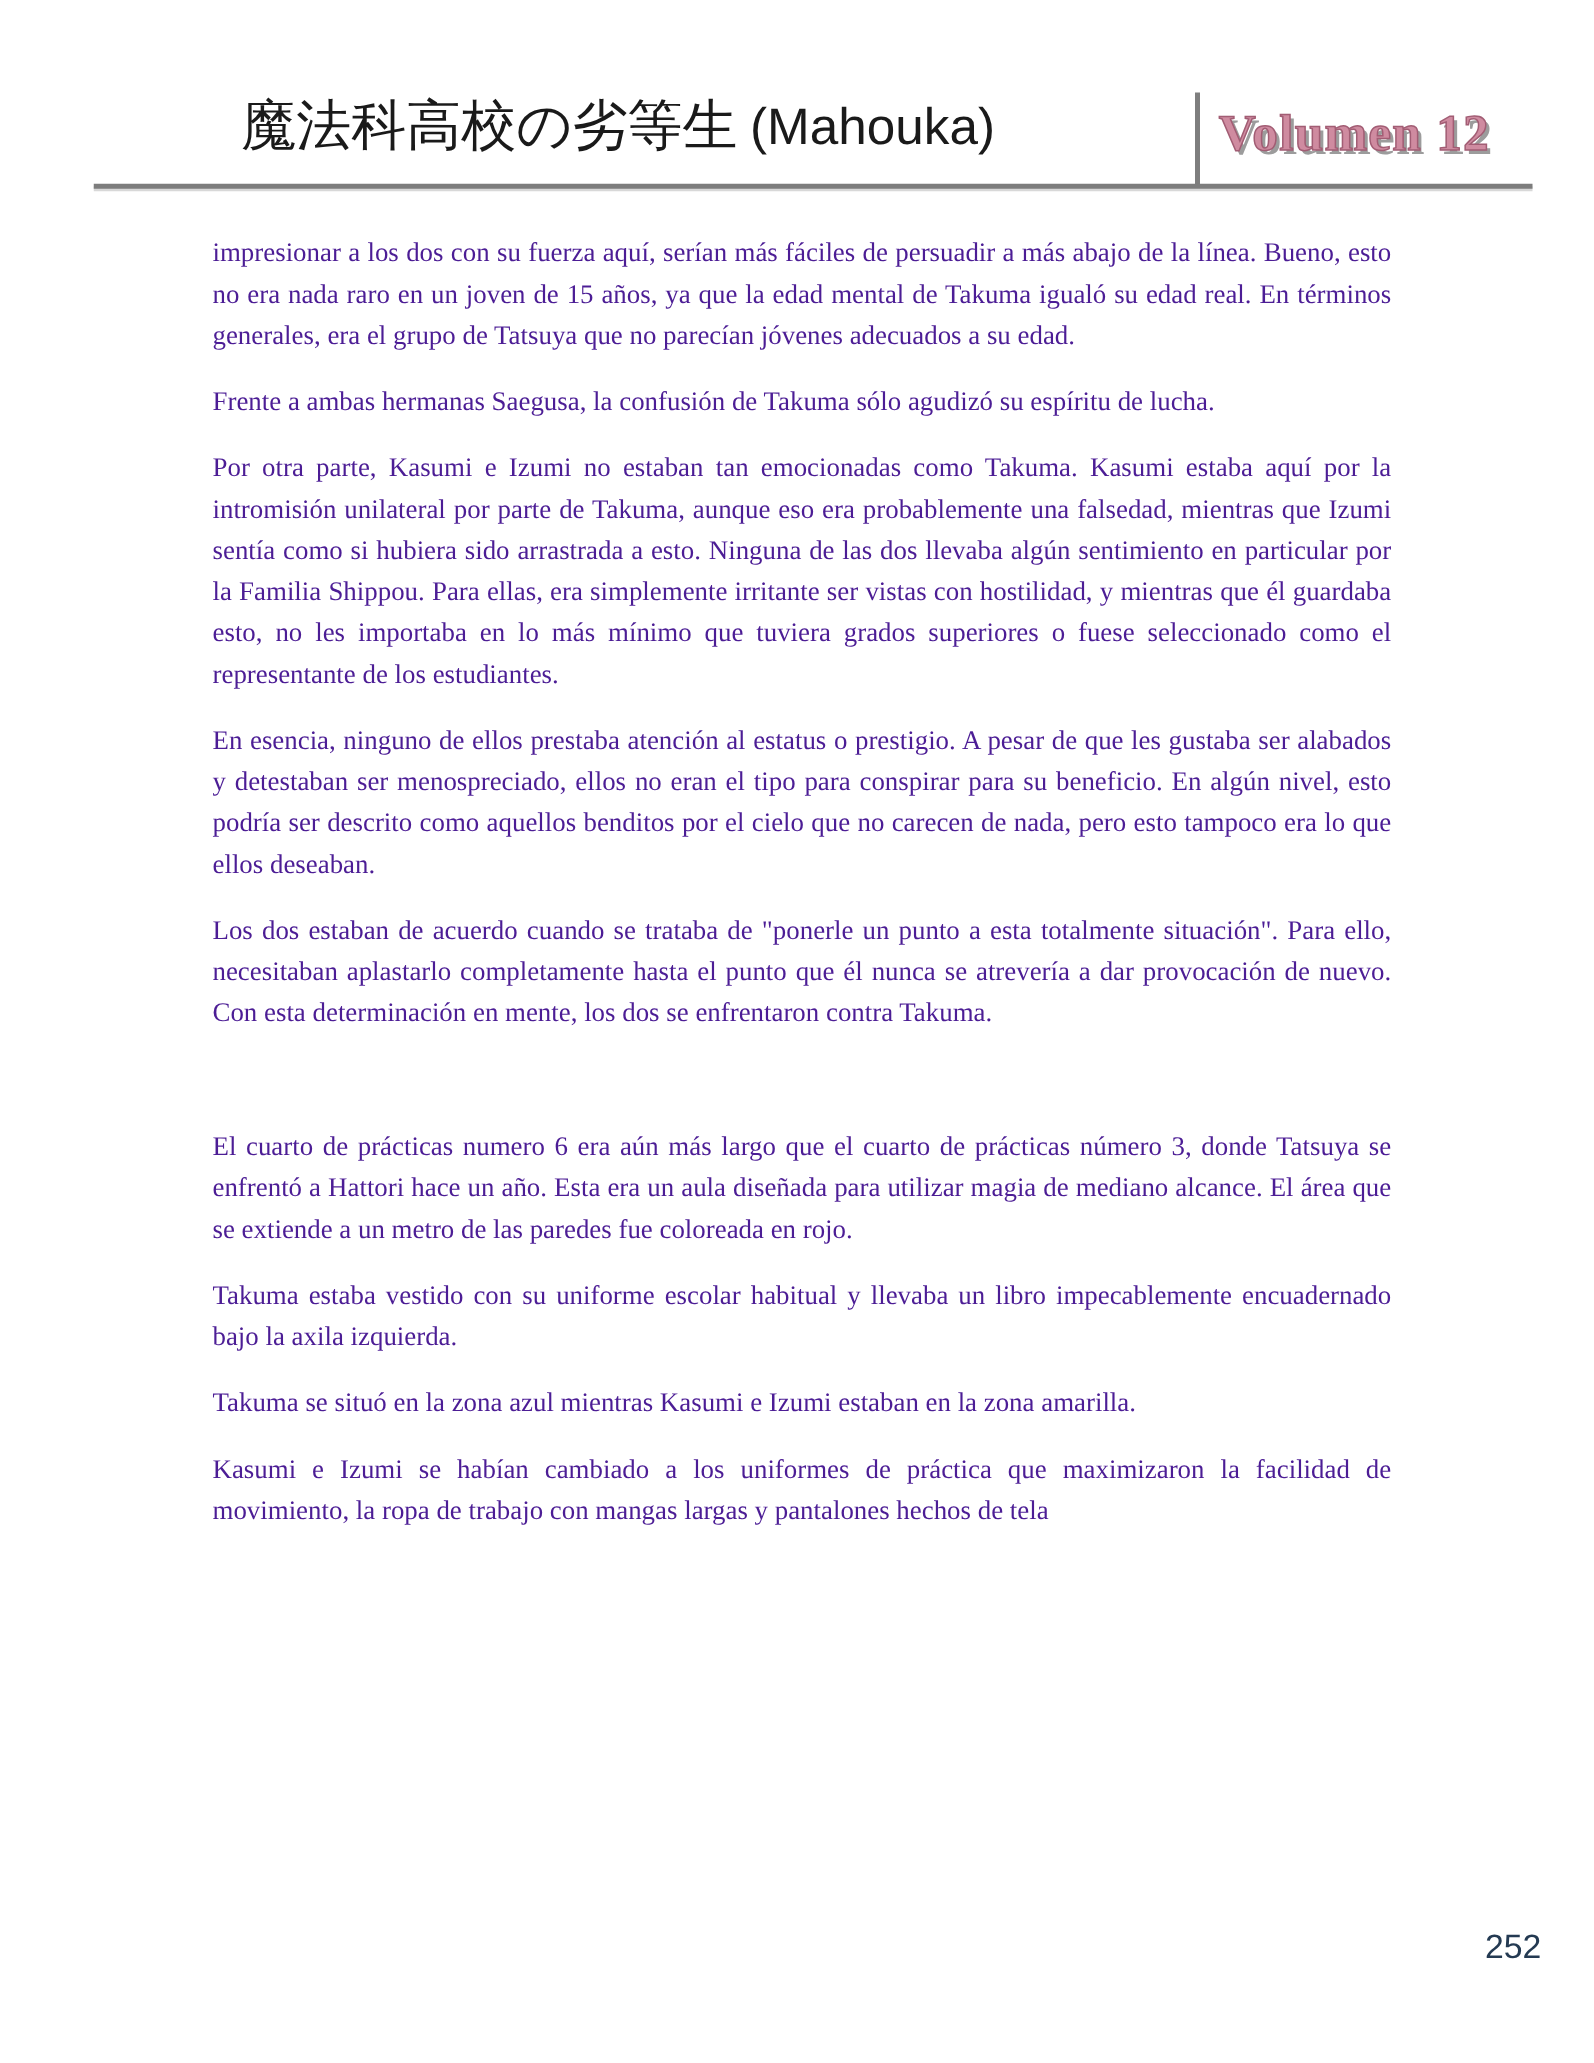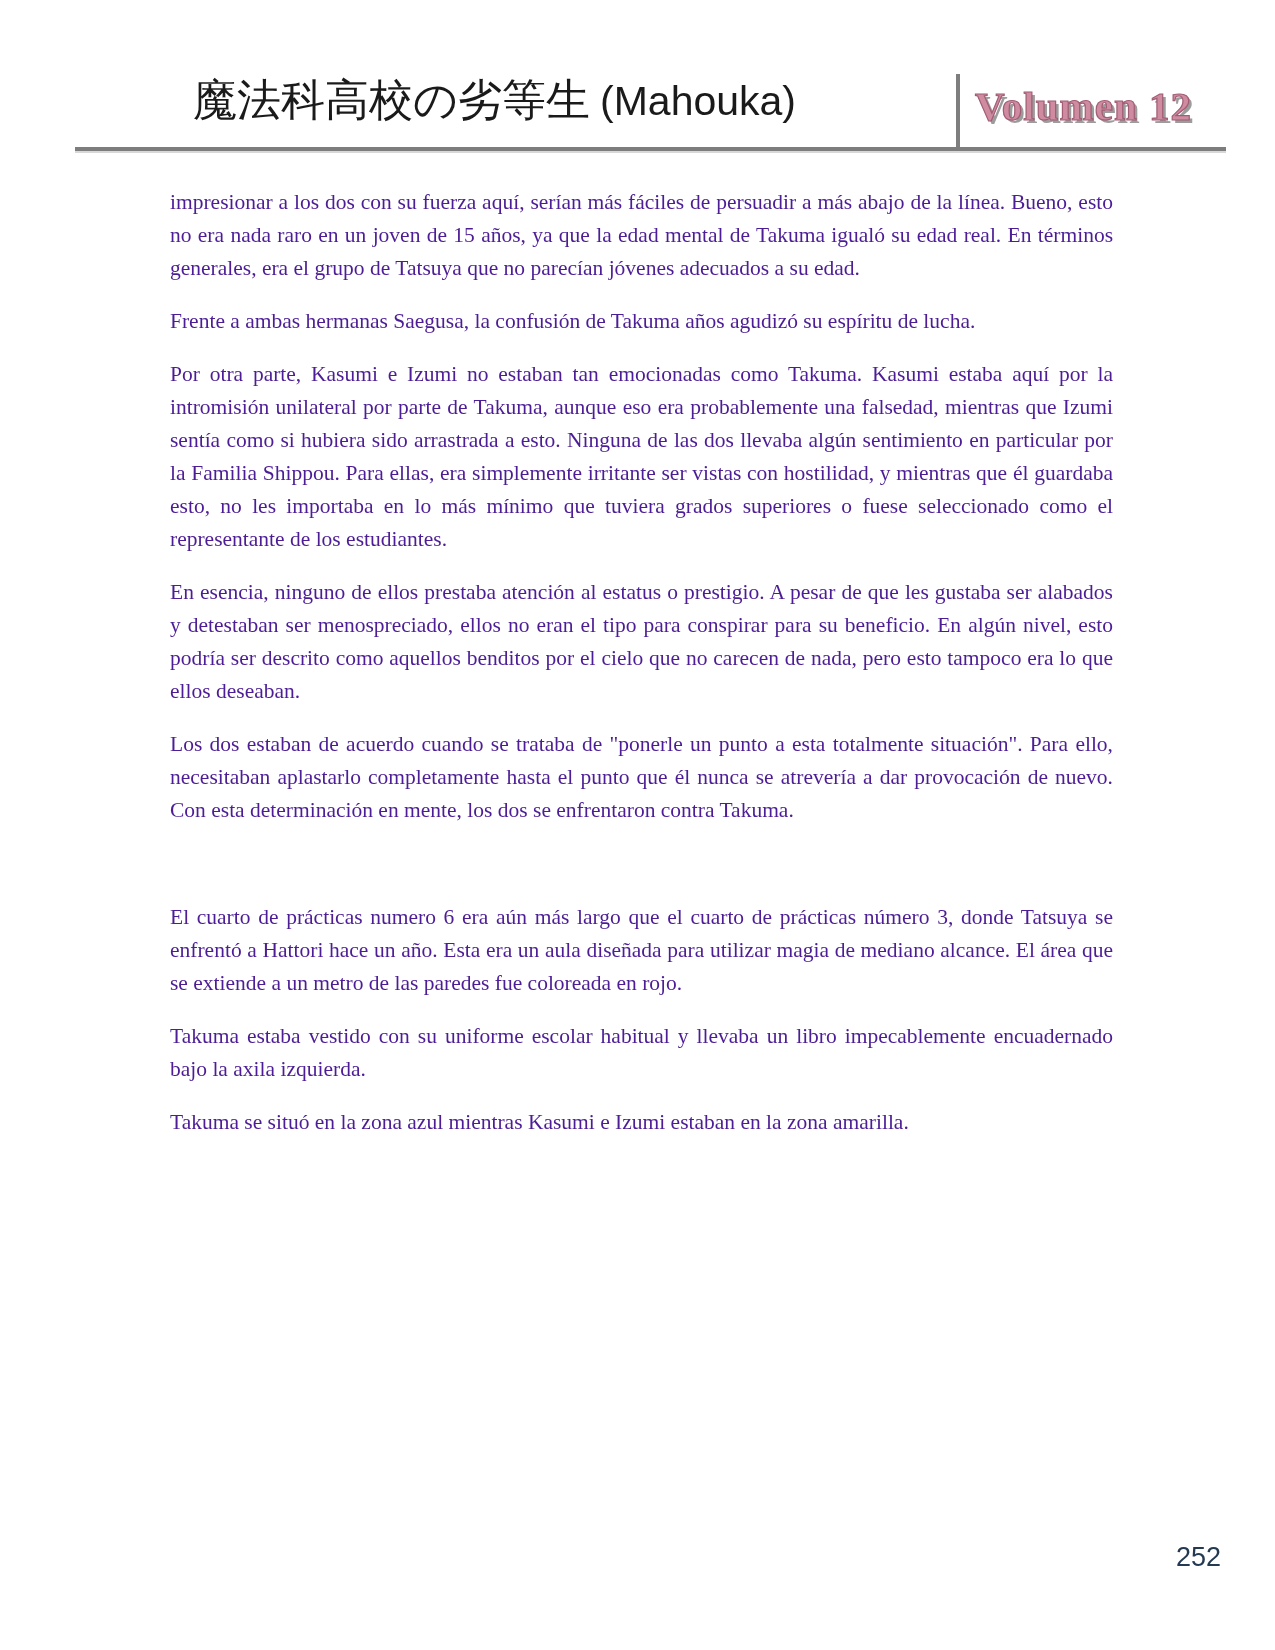--- a/index.html
+++ b/index.html
@@ -71,21 +71,21 @@
     color: #4c1d95;
     text-align: justify;
   }
   .content p { margin: 0 0 20px 0; }
   .scene-break { height: 54px; }
 
   
   .page-number {
     position: absolute;
     top: 1542px;
-    right: 68px;
+    right: 56px;
     font-family: "Liberation Sans", sans-serif;
     font-size: 27px;
     color: #243a52;
   }
 </style>
 </head>
 <body>
 
 <div class="page">
 
@@ -94,25 +94,26 @@
   </div>
 
   <div class="header-vbar"></div>
 
   <div class="volume-label">Volumen 12</div>
 
   <div class="header-rule"></div>
 
   <div class="content">
     <p>impresionar a los dos con su fuerza aquí, serían más fáciles de persuadir a más abajo de la línea. Bueno, esto no era nada raro en un joven de 15 años, ya que la edad mental de Takuma igualó su edad real. En términos generales, era el grupo de Tatsuya que no parecían jóvenes adecuados a su edad.</p>
-    <p>Frente a ambas hermanas Saegusa, la confusión de Takuma años agudizó su espíritu de lucha.</p>
+    <p>Frente a ambas hermanas Saegusa, la confusión de Takuma sólo agudizó su espíritu de lucha.</p>
     <p>Por otra parte, Kasumi e Izumi no estaban tan emocionadas como Takuma. Kasumi estaba aquí por la intromisión unilateral por parte de Takuma, aunque eso era probablemente una falsedad, mientras que Izumi sentía como si hubiera sido arrastrada a esto. Ninguna de las dos llevaba algún sentimiento en particular por la Familia Shippou. Para ellas, era simplemente irritante ser vistas con hostilidad, y mientras que él guardaba esto, no les importaba en lo más mínimo que tuviera grados superiores o fuese seleccionado como el representante de los estudiantes.</p>
     <p>En esencia, ninguno de ellos prestaba atención al estatus o prestigio. A pesar de que les gustaba ser alabados y detestaban ser menospreciado, ellos no eran el tipo para conspirar para su beneficio. En algún nivel, esto podría ser descrito como aquellos benditos por el cielo que no carecen de nada, pero esto tampoco era lo que ellos deseaban.</p>
     <p>Los dos estaban de acuerdo cuando se trataba de "ponerle un punto a esta totalmente situación". Para ello, necesitaban aplastarlo completamente hasta el punto que él nunca se atrevería a dar provocación de nuevo. Con esta determinación en mente, los dos se enfrentaron contra Takuma.</p>
     <div class="scene-break"></div>
     <p>El cuarto de prácticas numero 6 era aún más largo que el cuarto de prácticas número 3, donde Tatsuya se enfrentó a Hattori hace un año. Esta era un aula diseñada para utilizar magia de mediano alcance. El área que se extiende a un metro de las paredes fue coloreada en rojo.</p>
     <p>Takuma estaba vestido con su uniforme escolar habitual y llevaba un libro impecablemente encuadernado bajo la axila izquierda.</p>
     <p>Takuma se situó en la zona azul mientras Kasumi e Izumi estaban en la zona amarilla.</p>
+    <p>Kasumi e Izumi se habían cambiado a los uniformes de práctica que maximizaron la facilidad de movimiento, la ropa de trabajo con mangas largas y pantalones hechos de tela</p>
   </div>
 
   <div class="page-number">252</div>
 
 </div>
 
 </body></html>

